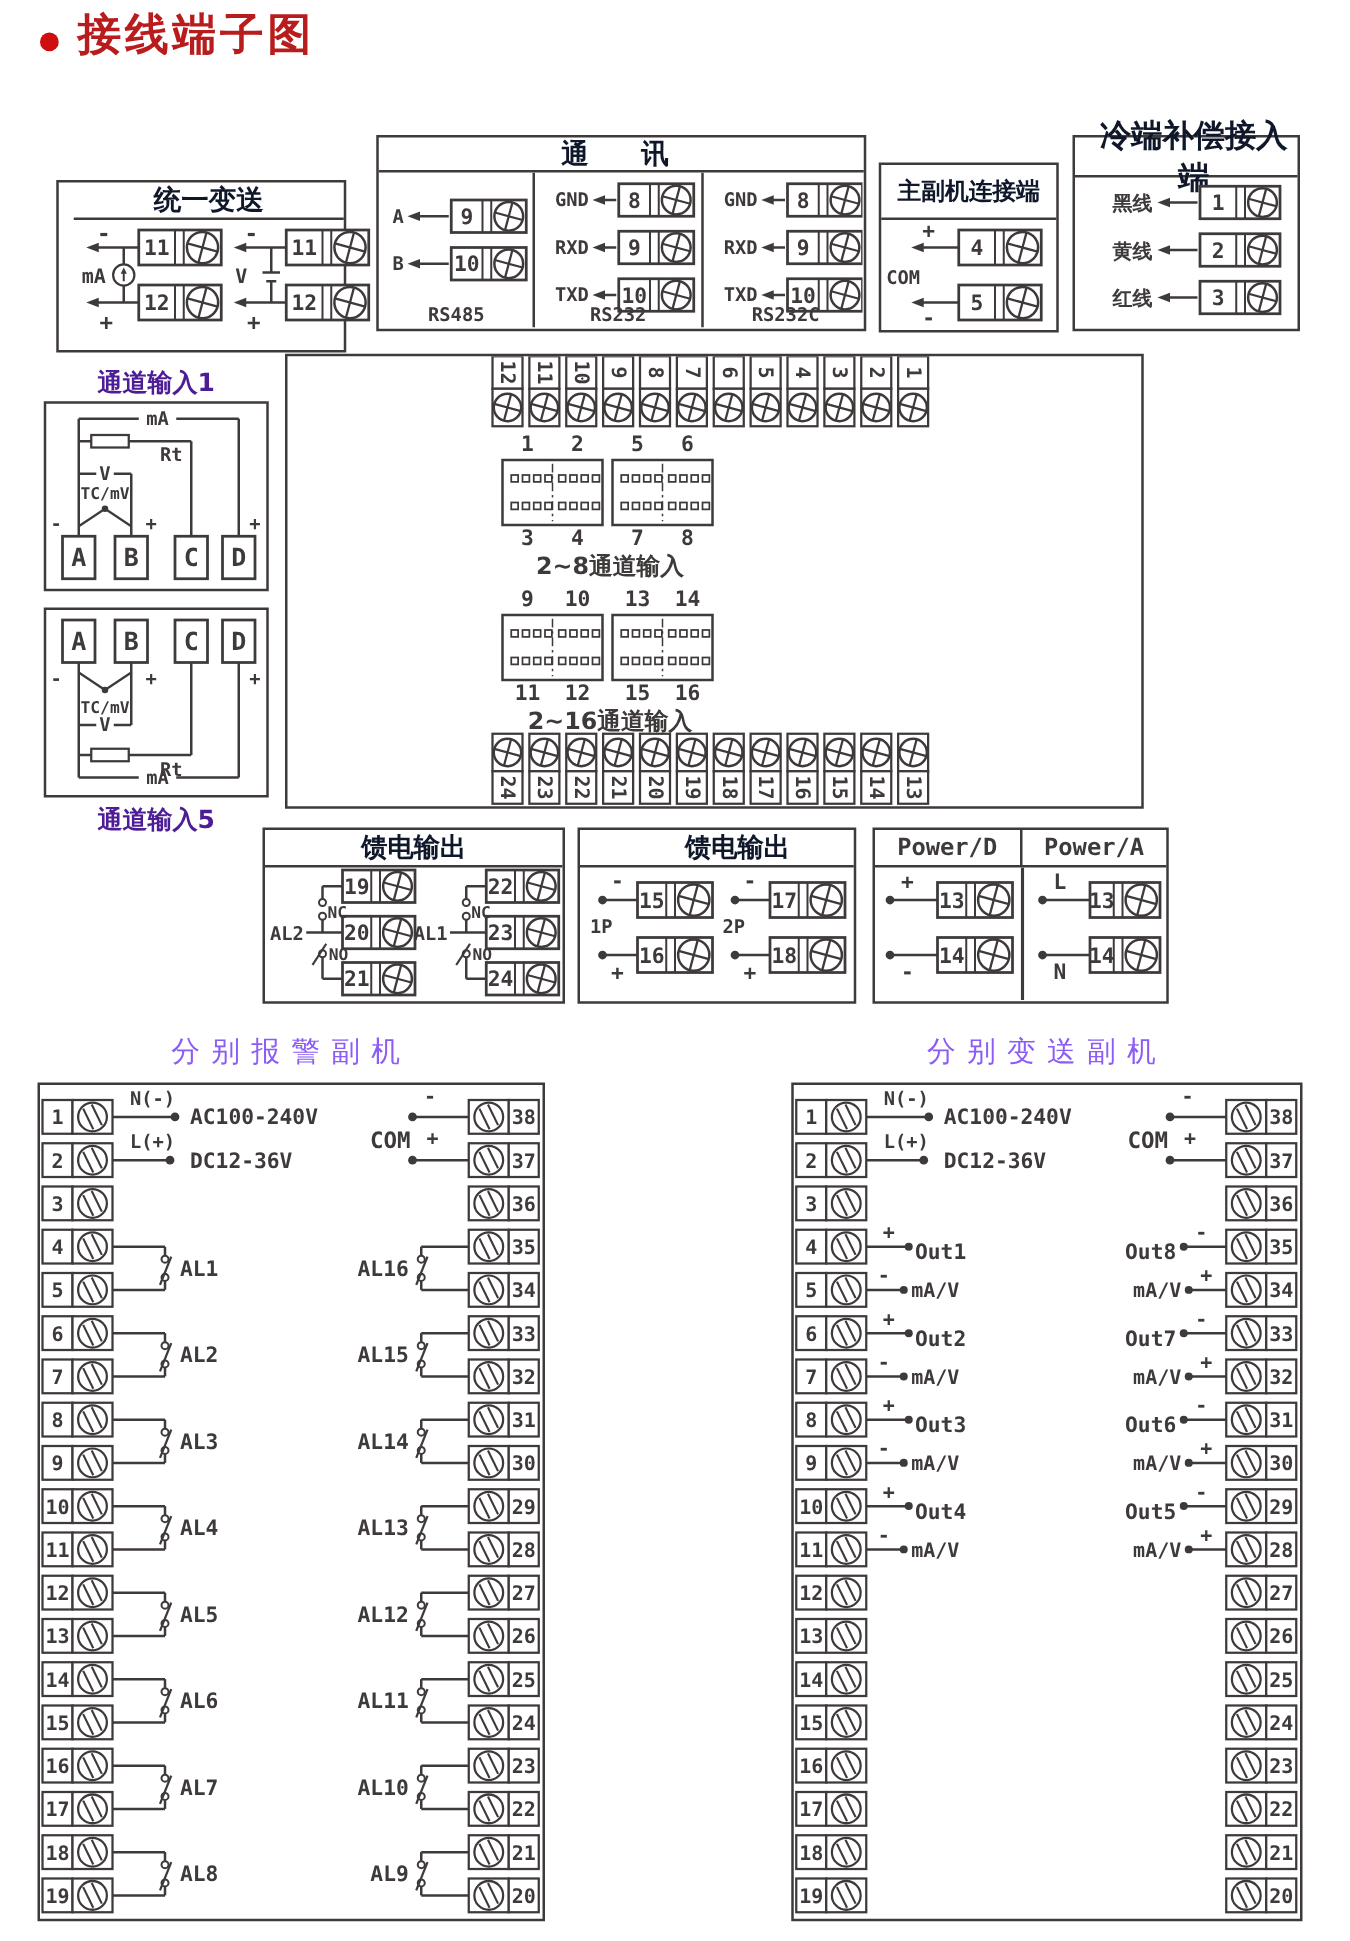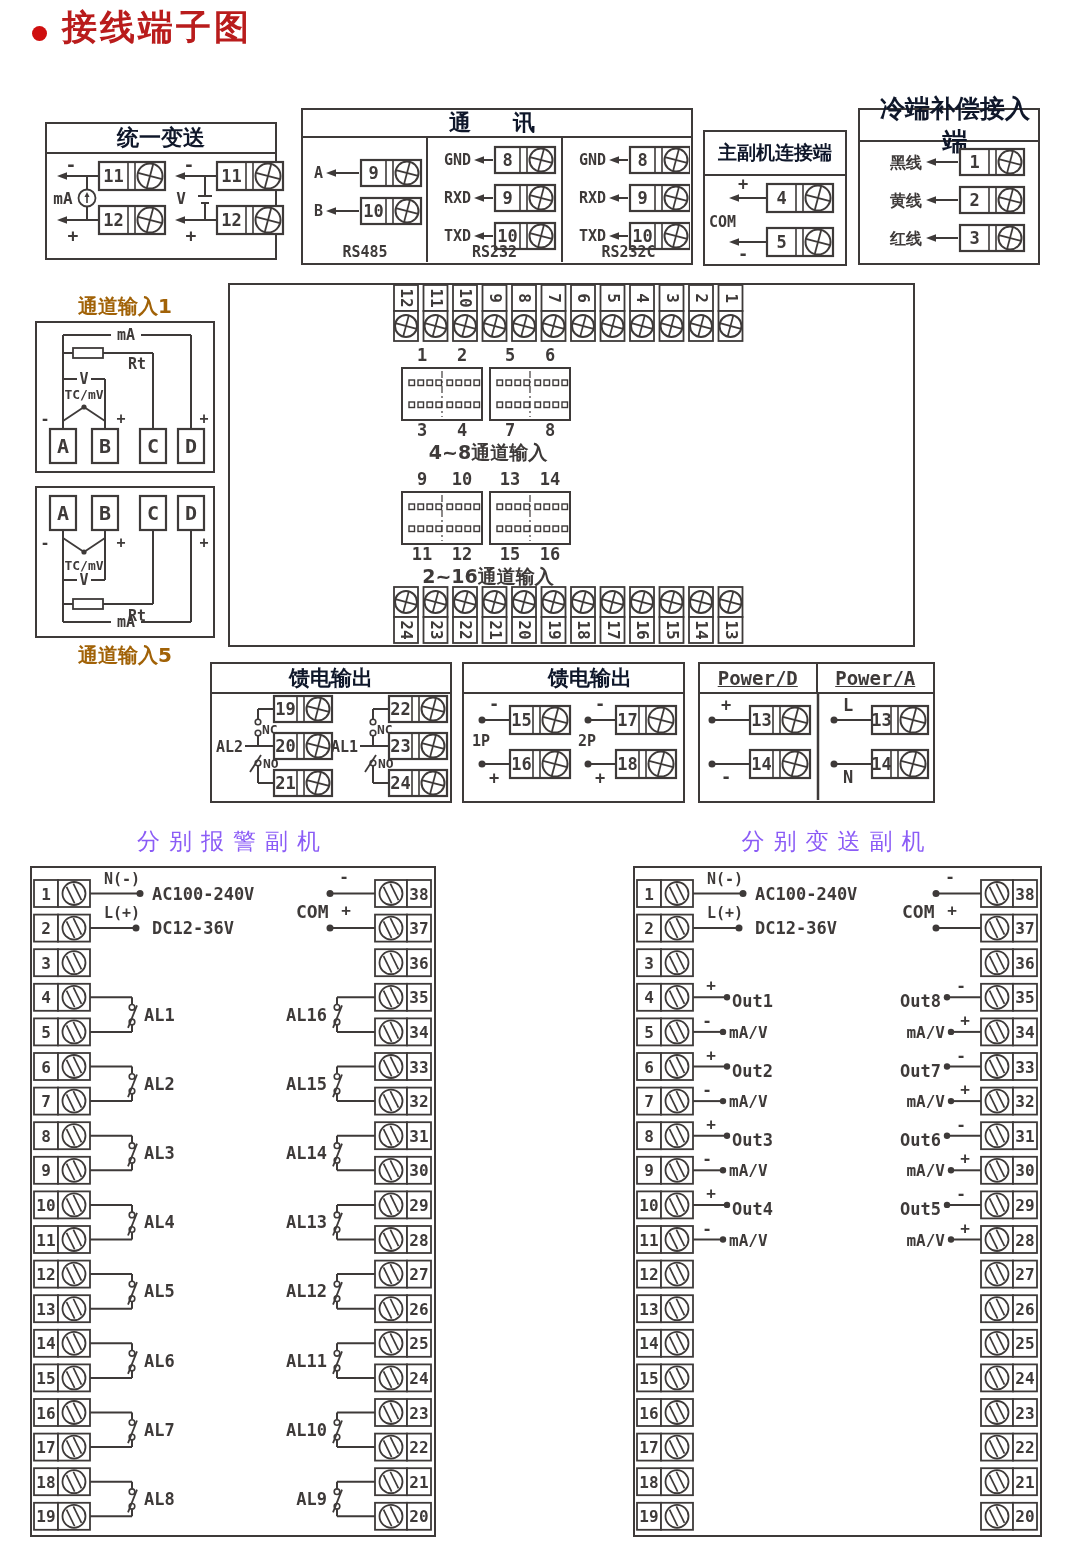--- a/index.html
+++ b/index.html
@@ -11,42 +11,42 @@
   .page-header{position:absolute;left:0;top:0;width:1080px;height:60px;}
   .bullet{position:absolute;left:32px;top:26px;width:15px;height:15px;border-radius:50%;background:#cf0f0f;}
   .page-title{position:absolute;left:62px;top:4px;margin:0;font-size:35px;font-weight:bold;color:#b91c1c;letter-spacing:3px;font-family:"DejaVu Sans",sans-serif;}
   .box{position:absolute;border:2.5px solid #3e3a39;background:#fff;box-sizing:border-box;}
   .box-title{
     border-bottom:2.5px solid #3e3a39;text-align:center;font-weight:bold;color:#0f172a;
     display:flex;align-items:center;justify-content:center;box-sizing:border-box;
     font-family:"DejaVu Sans",sans-serif;
   }
   .canvas{display:block;}
-  .free-label{position:absolute;text-align:center;font-weight:bold;color:#a16207;font-family:"DejaVu Sans",sans-serif;}
+  .free-label{position:absolute;text-align:center;font-weight:bold;color:#4c1d95;font-family:"DejaVu Sans",sans-serif;}
   .caption{position:absolute;text-align:center;font-weight:bold;color:#3e3a39;font-size:19px;font-family:"DejaVu Sans",sans-serif;}
   .slave-title{
     position:absolute;text-align:center;color:#8b5cf6;font-size:23px;font-weight:500;
     letter-spacing:9px;font-family:"DejaVu Serif",serif;
   }
   .power-head{display:flex;height:28px;border-bottom:2.5px solid #3e3a39;}
   .power-head .ph{flex:1;display:flex;align-items:center;justify-content:center;font-weight:bold;font-size:19px;font-family:"DejaVu Sans Mono",monospace;box-sizing:border-box;}
   .power-head .ph + .ph{border-left:2.5px solid #3e3a39;}
   text{fill:#3e3a39;}
 </style>
 </head>
 <body>
 
 <div class="page">
 
   <header class="page-header">
     <span class="bullet"></span>
     <h1 class="page-title">接线端子图</h1>
   </header>
 
-  <section class="box" style="left:45px;top:122px;width:232px;height:138px;">
+  <section class="box" style="left:45px;top:144px;width:232px;height:138px;padding-left:12px;">
     <div class="box-title" style="height:30px;font-size:22px;">统一变送</div>
     <svg class="canvas" width="241" height="101">
         <g>
           <g>
             <rect x="52" y="8" width="66" height="28" fill="#fff" stroke="#3e3a39" stroke-width="2.2"></rect>
             <line x1="81" y1="8" x2="81" y2="36" stroke="#3e3a39" stroke-width="1.6"></line>
             <line x1="88" y1="8" x2="88" y2="36" stroke="#3e3a39" stroke-width="1.6"></line>
             <circle cx="103" cy="22" r="12.5" fill="#fff" stroke="#3e3a39" stroke-width="2"></circle>
             <line x1="90.92592717138665" y1="18.76476193621849" x2="115.07407282861335" y2="25.23523806378151" stroke="#3e3a39" stroke-width="1.8"></line>
             <line x1="106.23523806378151" y1="9.925927171386647" x2="99.76476193621849" y2="34.07407282861335" stroke="#3e3a39" stroke-width="1.8"></line>
@@ -674,21 +674,21 @@
           <rect x="305" y="241" width="5.5" height="5.5" fill="#fff" stroke="#3e3a39" stroke-width="1.4"></rect>
           <rect x="314" y="241" width="5.5" height="5.5" fill="#fff" stroke="#3e3a39" stroke-width="1.4"></rect>
           <rect x="323" y="241" width="5.5" height="5.5" fill="#fff" stroke="#3e3a39" stroke-width="1.4"></rect>
           <rect x="332" y="241" width="5.5" height="5.5" fill="#fff" stroke="#3e3a39" stroke-width="1.4"></rect>
           <text x="280" y="200" text-anchor="middle" font-size="17" font-weight="bold" font-family="&quot;DejaVu Sans Mono&quot;,monospace">13</text>
           <text x="320" y="200" text-anchor="middle" font-size="17" font-weight="bold" font-family="&quot;DejaVu Sans Mono&quot;,monospace">14</text>
           <text x="280" y="275" text-anchor="middle" font-size="17" font-weight="bold" font-family="&quot;DejaVu Sans Mono&quot;,monospace">15</text>
           <text x="320" y="275" text-anchor="middle" font-size="17" font-weight="bold" font-family="&quot;DejaVu Sans Mono&quot;,monospace">16</text>
         </g>
       </svg>
-    <div class="caption" style="left:158px;top:155px;width:200px;">4~8通道输入</div>
+    <div class="caption" style="left:158px;top:155px;width:200px;">2~8通道输入</div>
     <div class="caption" style="left:150px;top:279px;width:216px;">2~16通道输入</div>
   </section>
 
   <section class="box" style="left:210px;top:662px;width:242px;height:141px;">
     <div class="box-title" style="height:30px;font-size:21px;">馈电输出</div>
     <svg class="canvas" width="237" height="104">
         <g>
           <g>
             <rect x="62" y="2" width="58" height="26" fill="#fff" stroke="#3e3a39" stroke-width="2.2"></rect>
             <line x1="85" y1="2" x2="85" y2="28" stroke="#3e3a39" stroke-width="1.6"></line>
@@ -828,21 +828,21 @@
             <line x1="184.92592717138666" y1="66.76476193621849" x2="209.07407282861334" y2="73.23523806378151" stroke="#3e3a39" stroke-width="1.8"></line>
             <line x1="200.2352380637815" y1="57.92592717138665" x2="193.7647619362185" y2="82.07407282861335" stroke="#3e3a39" stroke-width="1.8"></line>
             <text x="163.5" y="76" text-anchor="middle" font-size="17" font-weight="bold" font-family="&quot;DejaVu Sans Mono&quot;,monospace">18</text>
           </g>
           <text x="136" y="90" text-anchor="middle" font-size="17" font-weight="bold" font-family="&quot;DejaVu Sans Mono&quot;,monospace">+</text>
           <text x="114" y="52" text-anchor="start" font-size="15" font-weight="bold" font-family="&quot;DejaVu Sans Mono&quot;,monospace">2P</text>
         </g>
       </svg>
   </section>
 
-  <section class="box" style="left:698px;top:662px;width:237px;height:141px;text-decoration:underline;">
+  <section class="box" style="left:698px;top:662px;width:237px;height:141px;">
     <div class="power-head">
       <div class="ph">Power/D</div>
       <div class="ph">Power/A</div>
     </div>
     <svg class="canvas" width="232" height="106">
         <line x1="118" y1="0" x2="118" y2="106" stroke="#3e3a39" stroke-width="2.5"></line>
         <g>
           <circle cx="12" cy="26" r="3.5" fill="#3e3a39"></circle>
           <line x1="12" y1="26" x2="50" y2="26" stroke="#3e3a39" stroke-width="2"></line>
           <g>

